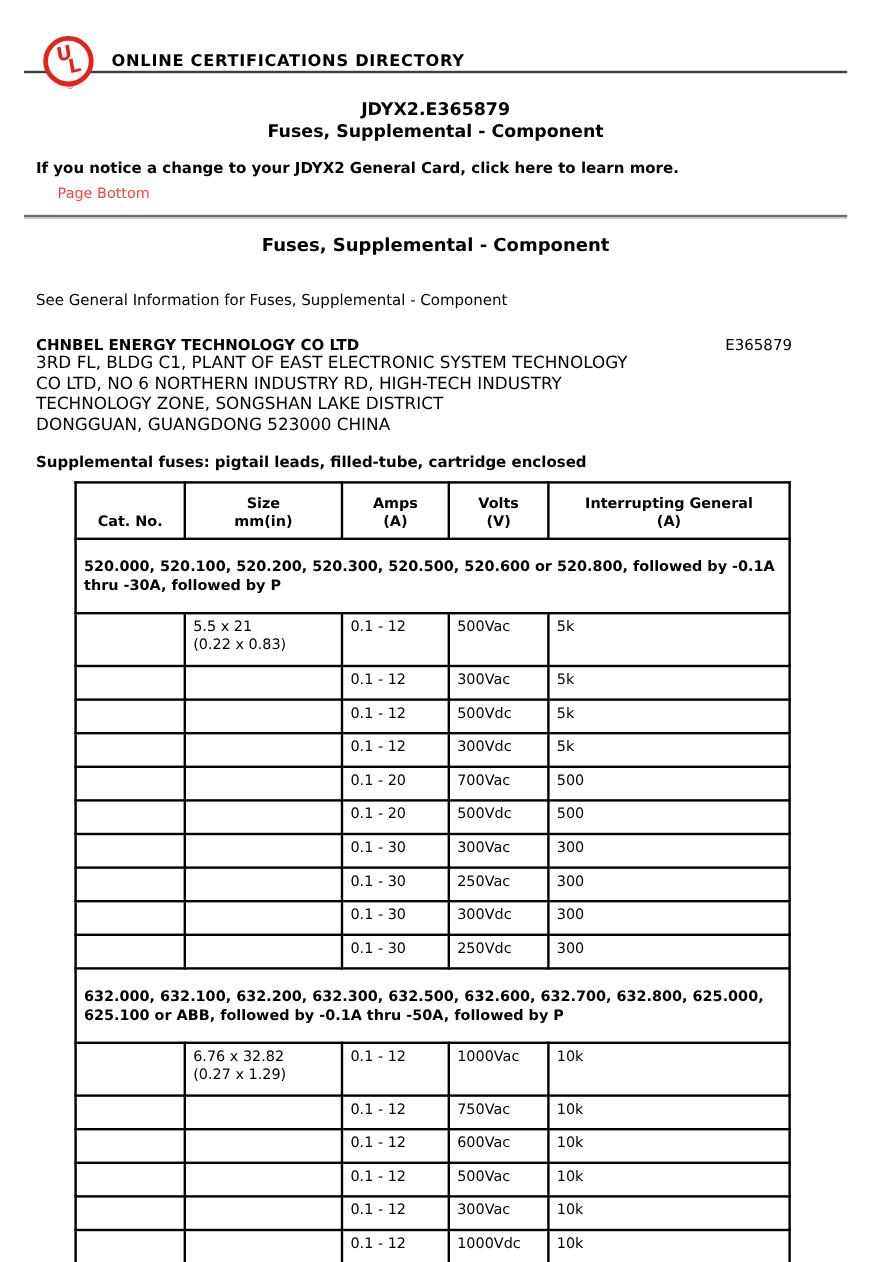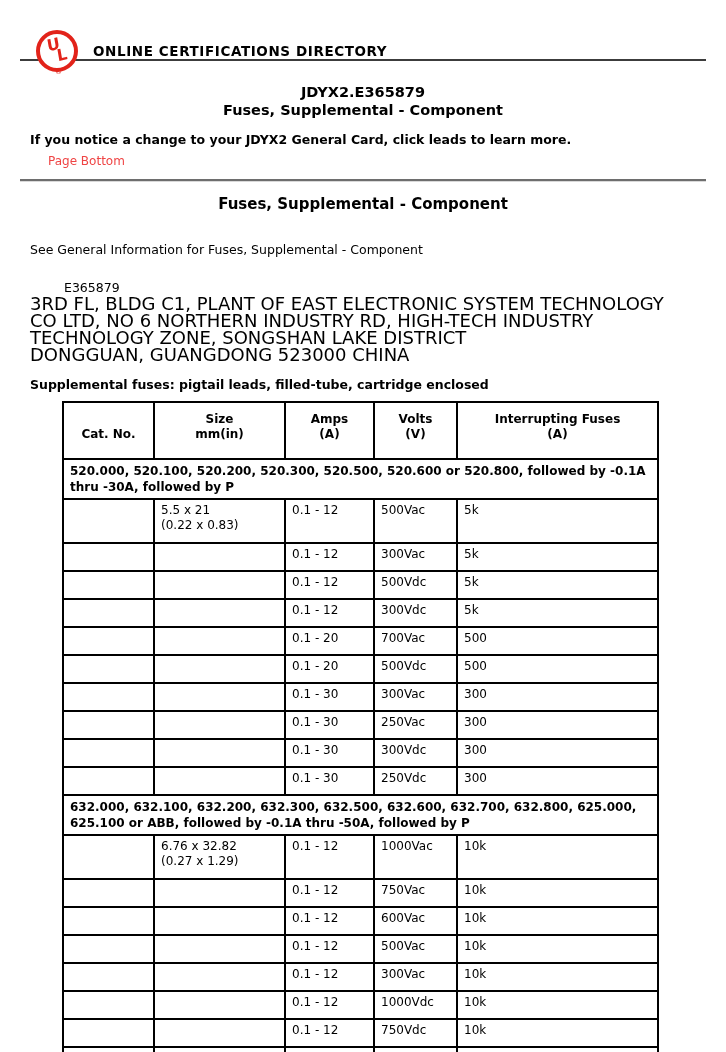--- a/index.html
+++ b/index.html
@@ -33,32 +33,32 @@
   .page-bottom{margin:7px 0 0 48px;font-size:12px;}
   .page-bottom a{color:#ef4444;}
   .gray-rule{margin:11px 20px 0 20px;height:2px;background:#6e6e6e;border-bottom:1px solid #d9d9d9;}
   .section-heading{text-align:center;font-weight:bold;font-size:15px;margin-top:13px;}
   .gen-info{margin:29px 0 0 30px;font-size:12.5px;}
   .gen-info a{color:#000;}
   
   .company-row{margin:23px 0 0 30px;width:630px;display:flex;justify-content:space-between;align-items:flex-start;}
   .company-name{font-weight:bold;font-size:12.5px;}
   .file-number{font-size:12.5px;margin-left:34px;}
-  .address{margin-left:30px;font-size:18px;line-height:17px;}
+  .address{margin-left:30px;font-size:14px;line-height:17px;}
   .product-desc{margin:14px 0 0 30px;font-weight:bold;font-size:12.5px;}
   
   table.fuse{border-collapse:collapse;table-layout:fixed;margin:9px 0 0 62px;width:595px;font-size:12px;}
   table.fuse col.c1{width:91px;}
   table.fuse col.c2{width:131px;}
   table.fuse col.c3{width:89px;}
   table.fuse col.c4{width:83px;}
   table.fuse col.c5{width:201px;}
   table.fuse th,table.fuse td{border:2px solid #000;padding:1px 6px;vertical-align:top;text-align:left;}
-  table.fuse th{height:38px;vertical-align:bottom;text-align:center;font-weight:bold;padding-bottom:16px;line-height:15px;}
-  table.fuse tr.band td{font-weight:bold;line-height:16px;padding:3px 6px;}
+  table.fuse th{height:38px;vertical-align:bottom;text-align:center;font-weight:bold;padding-bottom:6px;line-height:15px;}
+  table.fuse tr.band td{font-weight:bold;line-height:16px;padding:14px 6px;}
   table.fuse tr.datarow td{height:22px;line-height:15px;padding-top:3px;}
   table.fuse tr.datarow.first td{height:38px;}
   a{cursor:pointer;}
 </style>
 </head>
 <body style="--logo-red: #e2231a;">
 
 <div class="masthead">
   <div class="masthead-rule"></div>
   <div class="ul-logo">
@@ -67,31 +67,32 @@
     <span class="reg">®</span>
   </div>
   <div class="directory-title">ONLINE CERTIFICATIONS DIRECTORY</div>
 </div>
 
 <div class="title-block">
   <div>JDYX2.E365879</div>
   <div>Fuses, Supplemental - Component</div>
 </div>
 
-<div class="notice"><span>If you notice a change to your JDYX2 General Card, click </span><a>leads</a><span> to learn more.</span></div>
+<div class="notice"><span>If you notice a change to your JDYX2 General Card, click </span><a>here</a><span> to learn more.</span></div>
 
 <div class="page-bottom"><a>Page Bottom</a></div>
 
 <div class="gray-rule"></div>
 
 <div class="section-heading">Fuses, Supplemental - Component</div>
 
 <div class="gen-info"><a>See General Information for Fuses, Supplemental - Component</a></div>
 
 <div class="company-row">
+  <span class="company-name">CHNBEL ENERGY TECHNOLOGY CO LTD</span>
   <span class="file-number">E365879</span>
 </div>
 <div class="address">
   <div>3RD FL, BLDG C1, PLANT OF EAST ELECTRONIC SYSTEM TECHNOLOGY</div>
   <div>CO LTD, NO 6 NORTHERN INDUSTRY RD, HIGH-TECH INDUSTRY</div>
   <div>TECHNOLOGY ZONE, SONGSHAN LAKE DISTRICT</div>
   <div>DONGGUAN, GUANGDONG 523000 CHINA</div>
 </div>
 
 <div class="product-desc">Supplemental fuses: pigtail leads, filled-tube, cartridge enclosed</div>
@@ -116,21 +117,21 @@
       </th>
       <th>
         <div>Amps</div>
           <div>(A)</div>
       </th>
       <th>
         <div>Volts</div>
           <div>(V)</div>
       </th>
       <th>
-        <div>Interrupting Fuses</div>
+        <div>Interrupting General</div>
           <div>(A)</div>
       </th>
     </tr>
   </thead>
   <tbody>
       <tr class="band">
         <td colspan="5">520.000, 520.100, 520.200, 520.300, 520.500, 520.600 or 520.800, followed by -0.1A thru -30A, followed by P</td>
       </tr>
       <tr class="datarow first">
         <td></td>

